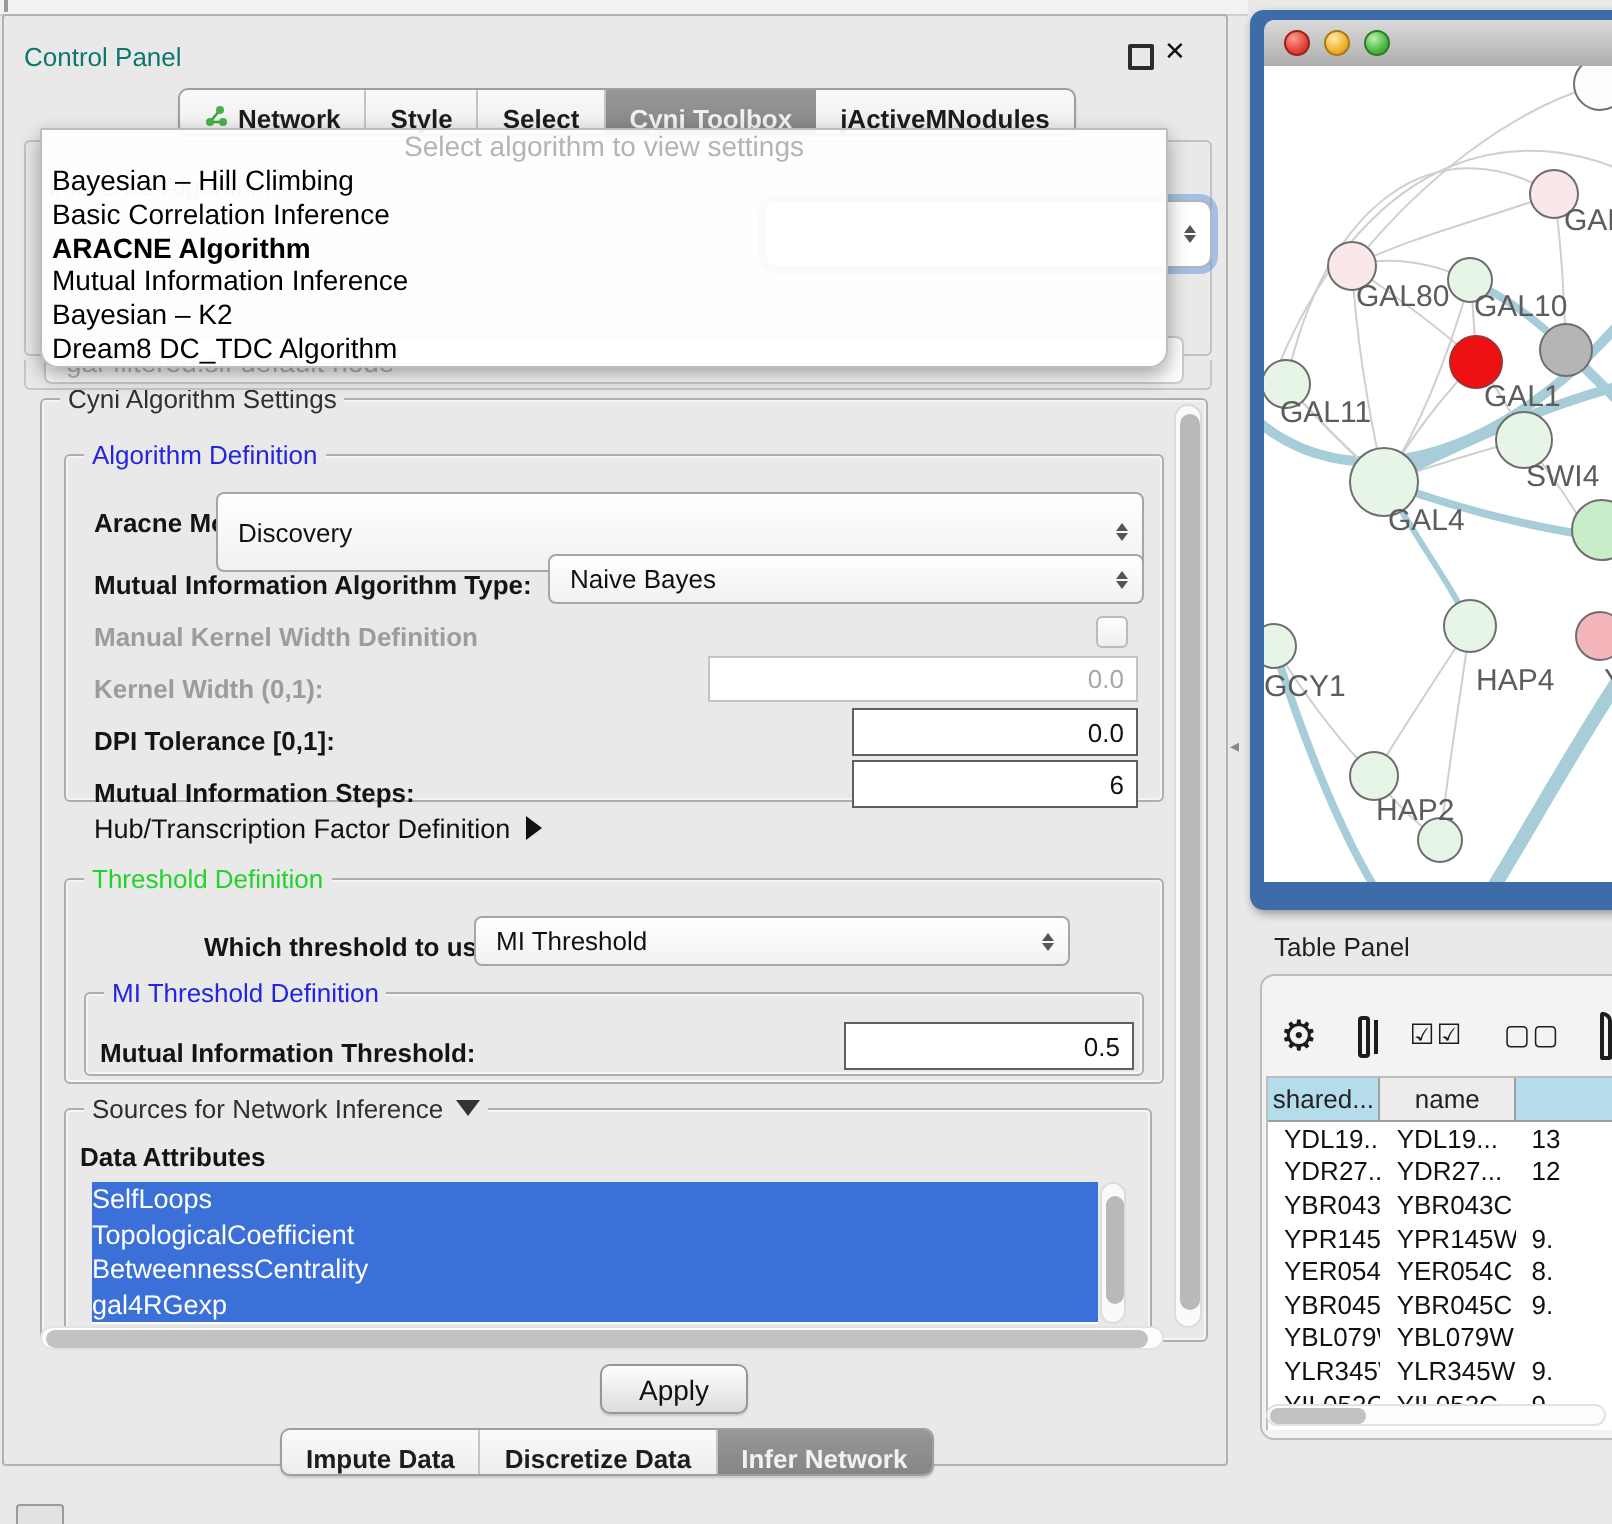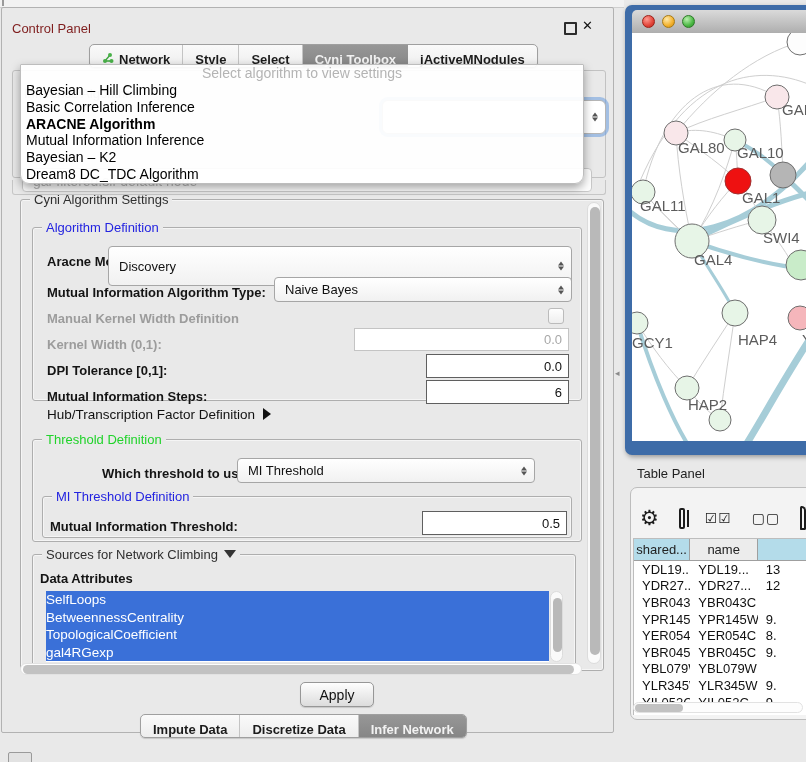--- a/index.html
+++ b/index.html
@@ -6,21 +6,21 @@
   .screen{position:relative;width:806px;height:762px;overflow:hidden;background:#e9e9e9;
           font-family:"Liberation Sans","DejaVu Sans",sans-serif;color:#1a1a1a;}
   .abs{position:absolute;}
 
   
   .topstrip{left:0;top:0;width:624px;height:7px;background:#f2f2f2;border-bottom:1px solid #cfcfcf;}
   .topnub{left:2px;top:0;width:2px;height:6px;background:#9a9a9a;}
 
   
   .cpanel{left:1px;top:7px;width:611px;height:724px;background:#e9e9e9;border:1px solid #b2b2b2;border-radius:2px;}
-  .cpanel-title{left:10px;top:13px;font-size:13px;color:#7f1d1d;}
+  .cpanel-title{left:10px;top:13px;font-size:13px;color:#0f766e;}
   .float-btn{left:562px;top:14px;width:9px;height:9px;border:2px solid #2c2c2c;border-radius:1px;background:transparent;}
   .close-btn{left:580px;top:10px;font-size:13px;font-weight:bold;color:#111;}
 
   
   .tabstrip{display:flex;align-items:stretch;height:22px;border:1px solid #9f9f9f;border-radius:5px;overflow:hidden;
             background:linear-gradient(#fafafa,#ededed);box-shadow:0 1px 1px rgba(0,0,0,0.15);}
   .tab{display:flex;align-items:flex-end;gap:5px;padding:0 12px;font-size:13px;font-weight:bold;color:#1c1c1c;
        border-right:1px solid #c4c4c4;cursor:default;}
   .tab:last-child{border-right:none;}
   .tab.sel{background:linear-gradient(#979797,#868686);color:#f2f2f2;border-right:none;}
@@ -221,27 +221,27 @@
           <i class="dn"></i>
         </span>
     </div>
     <div class="group" style="left:40px;top:488px;width:528px;height:40px;">
       <span class="gtitle blue">MI Threshold Definition</span>
     </div>
     <div class="lbl" style="left:48px;top:511px;">Mutual Information Threshold:</div>
     <div class="tfield" style="left:420px;top:503px;width:145px;height:24px;">0.5</div>
 
     <div class="group" style="left:30px;top:546px;width:542px;height:112px;">
-      <span class="gtitle"><span>Sources for Network Climbing</span><span class="tri-down"></span></span>
+      <span class="gtitle"><span>Sources for Network Inference</span><span class="tri-down"></span></span>
     </div>
     <div class="lbl" style="left:38px;top:563px;">Data Attributes</div>
     <div class="srclist" id="sources-list">
         <div class="li">SelfLoops</div>
+        <div class="li">TopologicalCoefficient</div>
         <div class="li">BetweennessCentrality</div>
-        <div class="li">TopologicalCoefficient</div>
         <div class="li">gal4RGexp</div>
       </div>
     <div class="vscroll" style="left:548px;top:583px;width:13px;height:71px;">
       <div class="vthumb" style="left:2px;top:6px;width:9px;height:54px;"></div>
     </div>
 
     <div class="vscroll" style="left:585px;top:194px;width:14px;height:462px;">
       <div class="vthumb" style="left:2px;top:4px;width:10px;height:448px;"></div>
     </div>
     <div class="hscroll" style="left:18px;top:655px;width:562px;height:12px;">

